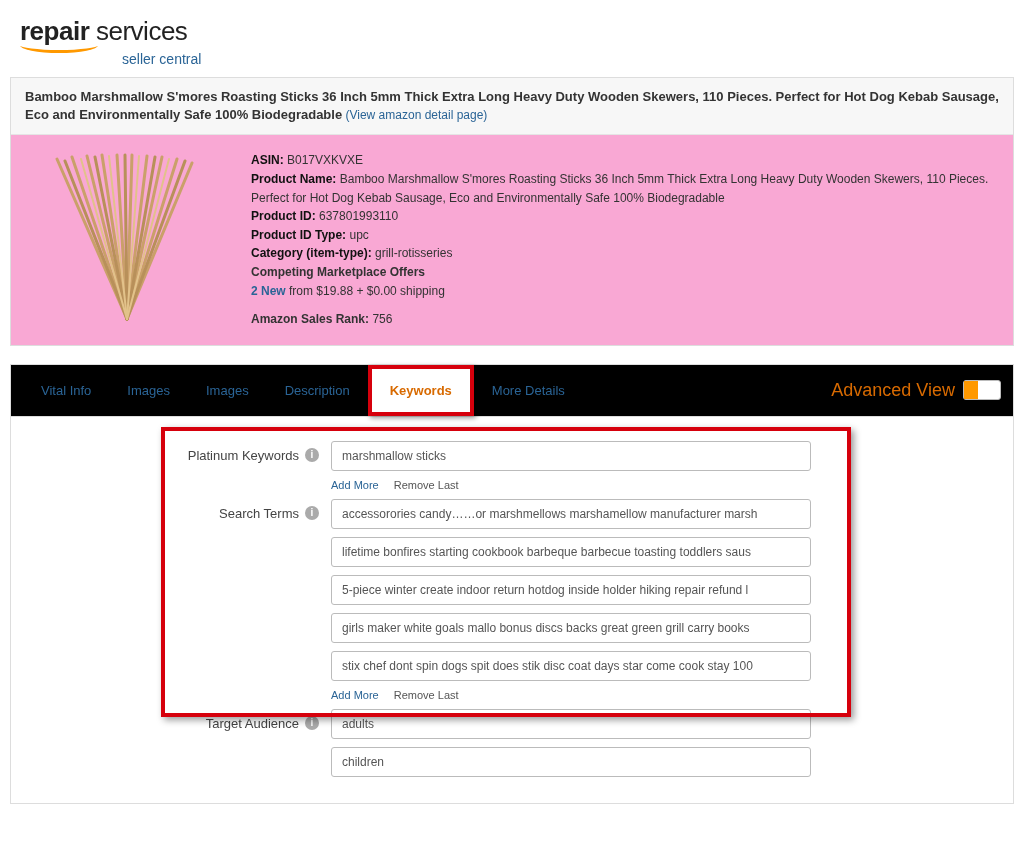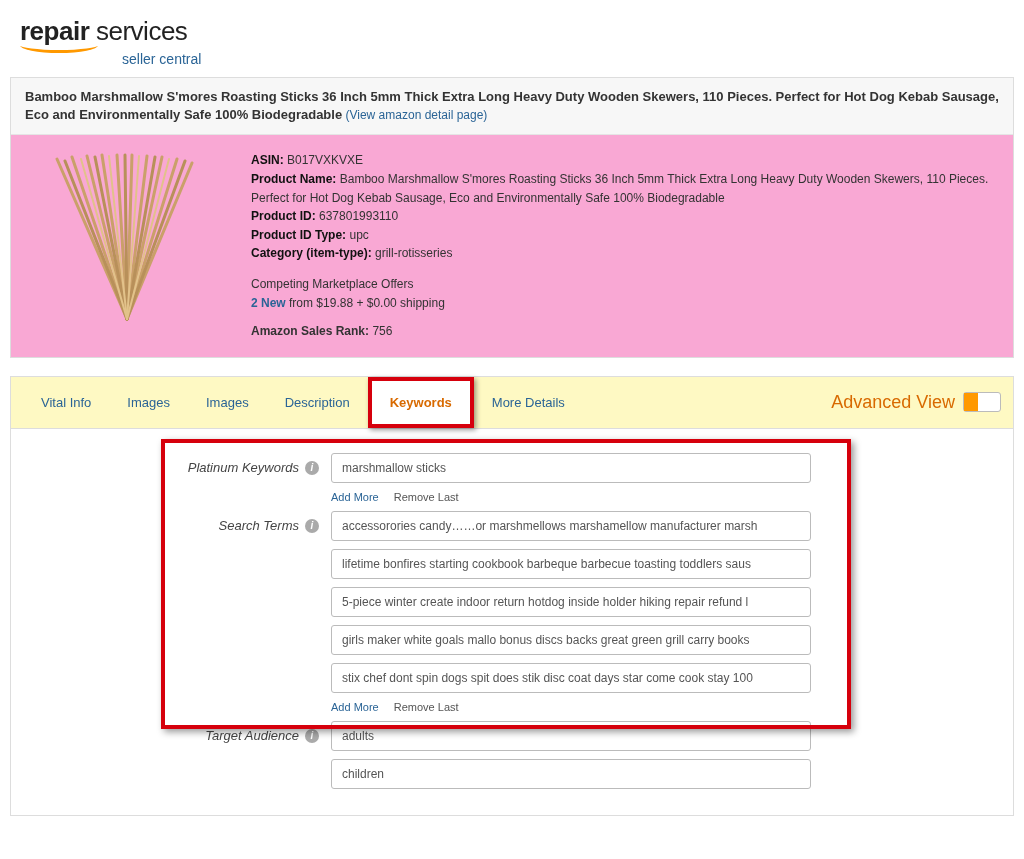--- a/index.html
+++ b/index.html
@@ -35,28 +35,28 @@
     font-weight:bold; font-size:13px; color:#333; line-height:1.4;
   }
   .panel-header a { color:#2a6496; font-weight:normal; text-decoration:none; }
 
   .product-body { display:flex; padding:16px; gap:24px; }
   .product-image {
     width:200px; height:170px; display:flex; align-items:center; justify-content:center;
   }
   .product-meta { flex:1; font-size:12px; line-height:1.55; }
   .product-meta .row b { color:#111; }
-  .product-meta .offers-head { margin-top:12px; font-weight:normal; }
+  .product-meta .offers-head { font-weight:bold; }
   .product-meta .offers a { color:#2a6496; font-weight:bold; text-decoration:none; }
   .product-meta .rank { margin-top:10px; }
 
   
   .tabbar {
     margin-top:18px;
-    background:#fef9c3;
+    background:#000000;
     border:1px solid #ddd;
     display:flex; align-items:center;
     padding:0 12px;
     position:relative;
   }
   .tab {
     color:#2a6496; font-size:13px;
     padding:14px 18px;
     cursor:pointer;
     white-space:nowrap;
@@ -98,21 +98,21 @@
     position:absolute;
     border:4px solid #d6000c;
     box-shadow:3px 3px 7px rgba(0,0,0,0.4);
     pointer-events:none;
     left:150px; top:10px; width:690px; height:290px;
   }
   .form-row { display:flex; margin-bottom:8px; align-items:flex-start; }
   .form-label {
     width:280px; text-align:right; padding-right:12px;
     color:#444; font-size:13px; padding-top:7px;
-    display:flex; justify-content:flex-end; align-items:flex-end; gap:6px;font-style:italic;
+    display:flex; justify-content:flex-end; align-items:center; gap:6px;
   }
   .info-icon {
     display:inline-block; width:14px; height:14px; border-radius:50%;
     background:#aaa; color:#fff; font-size:10px; line-height:14px; text-align:center;
     font-weight:bold;
   }
   .form-fields { flex:1; max-width:480px; }
   .tfield {
     width:100%; border:1px solid #bbb; border-radius:3px;
     padding:7px 10px; font-size:12px; color:#555; margin-bottom:8px;

